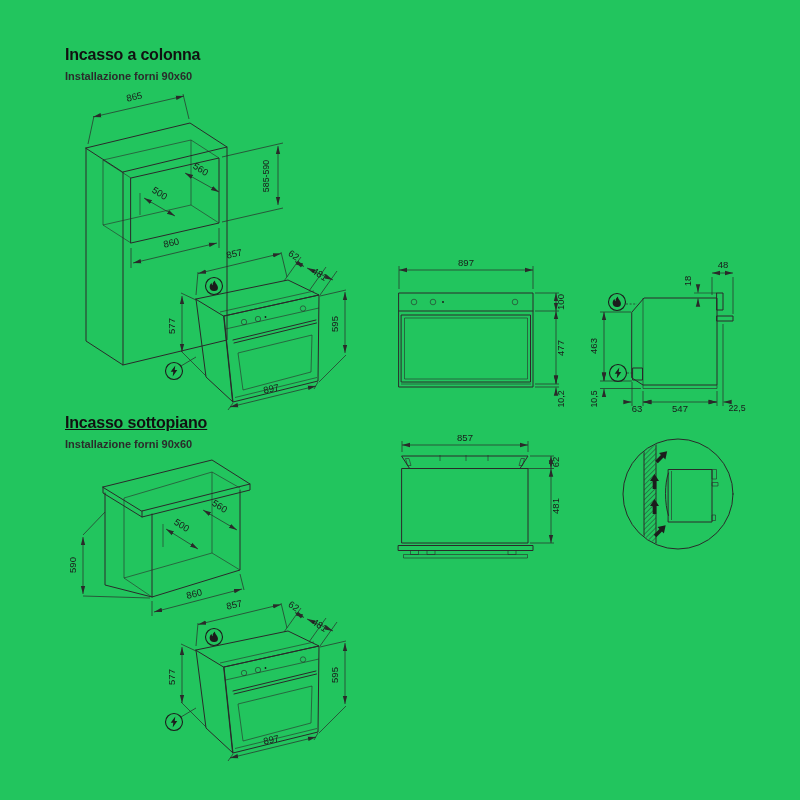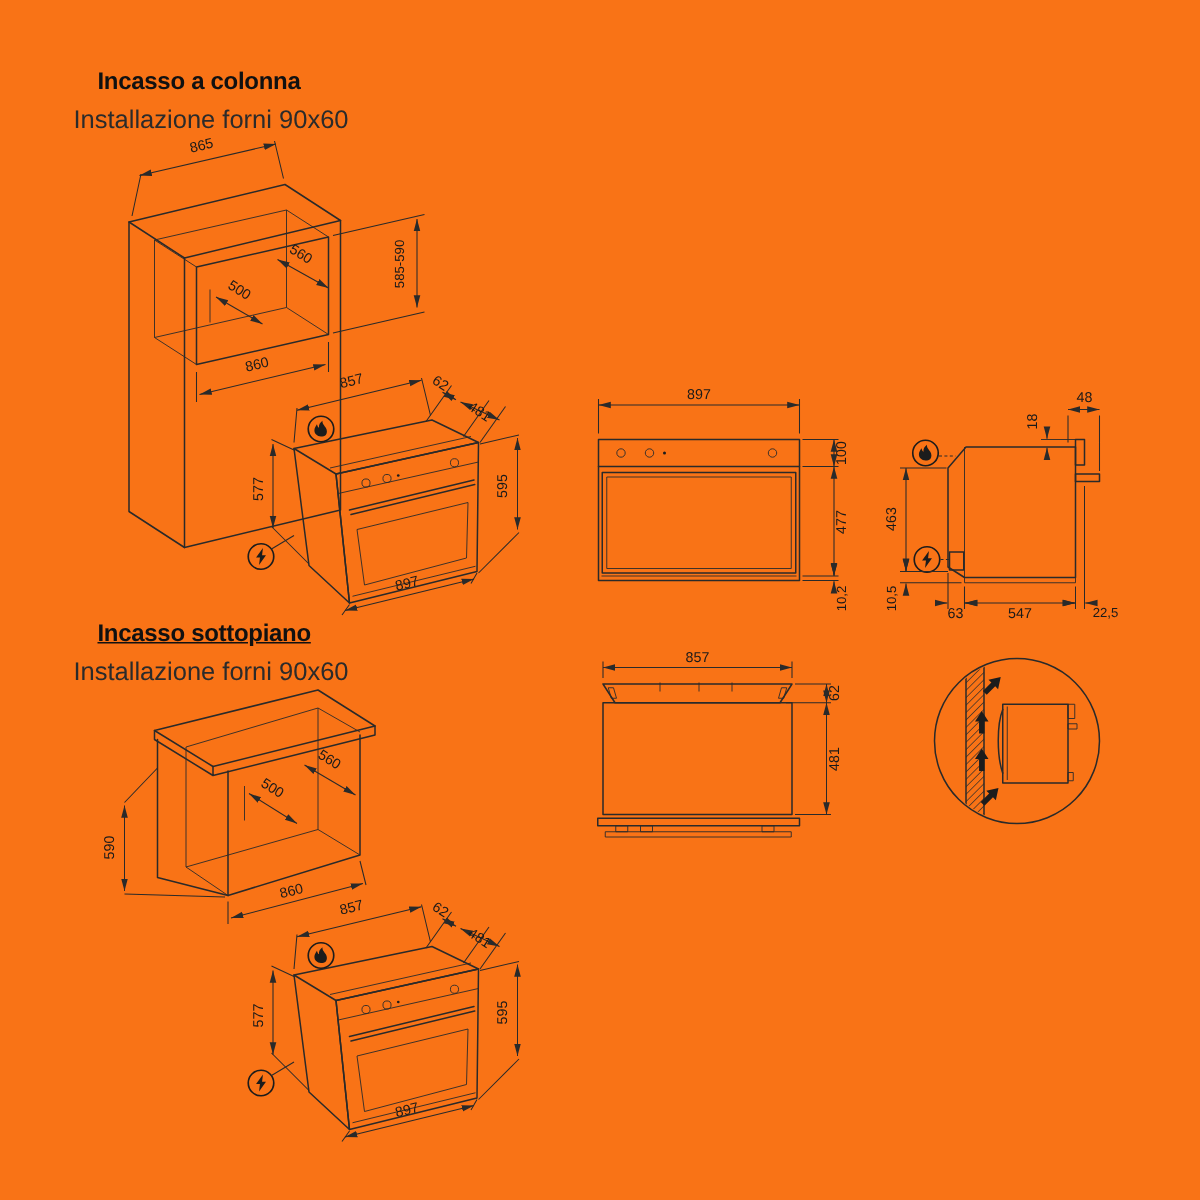--- a/index.html
+++ b/index.html
@@ -1,20 +1,20 @@
 <!DOCTYPE html>
 <html><head>
 <meta charset="utf-8">
 <style>
   html,body{margin:0;padding:0;background:#ffffff;}
-  #page{position:relative;width:800px;height:800px;background:#f97316;overflow:hidden;
+  #page{position:relative;width:800px;height:800px;background:#22c55e;overflow:hidden;
         font-family:"Liberation Sans",sans-serif;}
   .sec-title{position:absolute;left:65px;font-size:16px;font-weight:700;color:#111;
              letter-spacing:-0.2px;}
-  .sec-sub{position:absolute;left:49px;font-size:17px;font-weight:400;color:#2b2b2b;}
+  .sec-sub{position:absolute;left:65px;font-size:11px;font-weight:700;color:#2b2b2b;}
   #t1{top:46px;} #s1{top:70px;} #t2{top:414px;text-decoration:underline;} #s2{top:438px;}
   svg{position:absolute;left:0;top:0;}
   .o{fill:none;stroke:#2a2a2a;stroke-width:1;stroke-linejoin:round;stroke-linecap:round;}
   .t{fill:none;stroke:#2a2a2a;stroke-width:0.6;stroke-linejoin:round;}
   .d{fill:none;stroke:#2a2a2a;stroke-width:0.7;}
   .dash{fill:none;stroke:#2a2a2a;stroke-width:0.7;stroke-dasharray:2 1.6;}
   .lbl{font-family:"Liberation Sans",sans-serif;font-size:9.5px;fill:#1a1a1a;text-anchor:middle;}
   .lbls{font-size:8.8px;}
   .ic{fill:none;stroke:#1c1c1c;stroke-width:1.1;}
   .fg{fill:#1c1c1c;stroke:none;}

